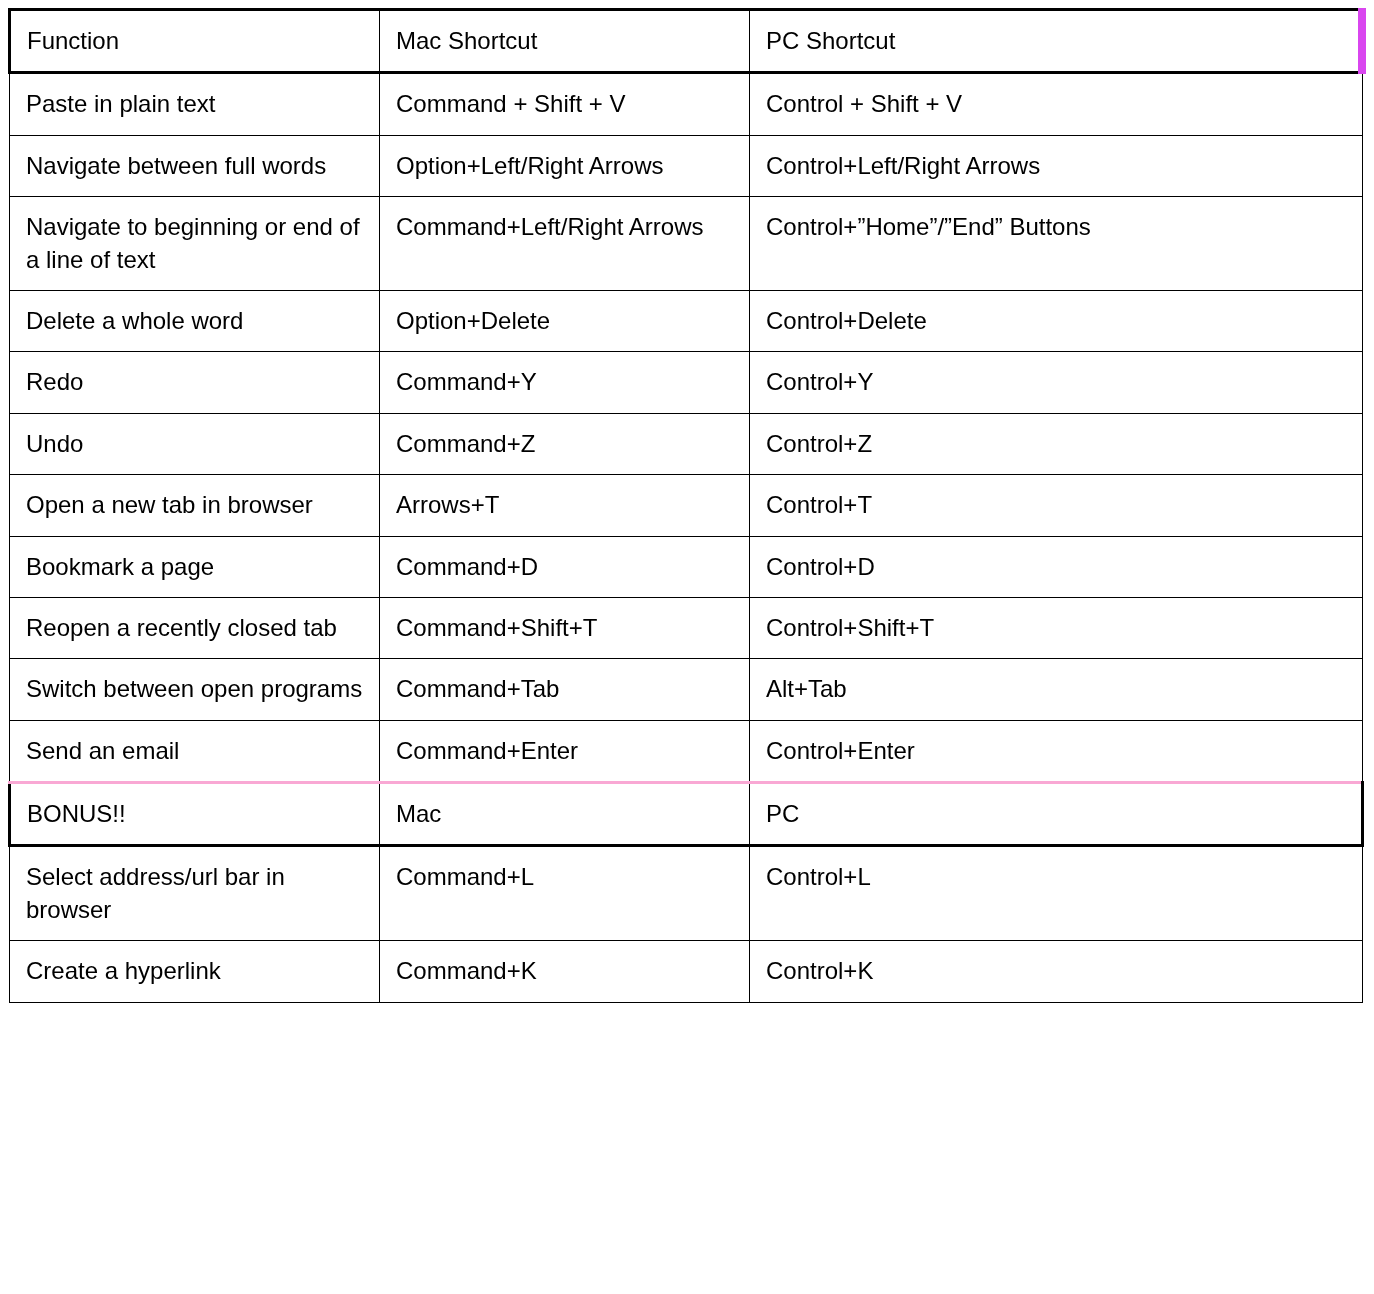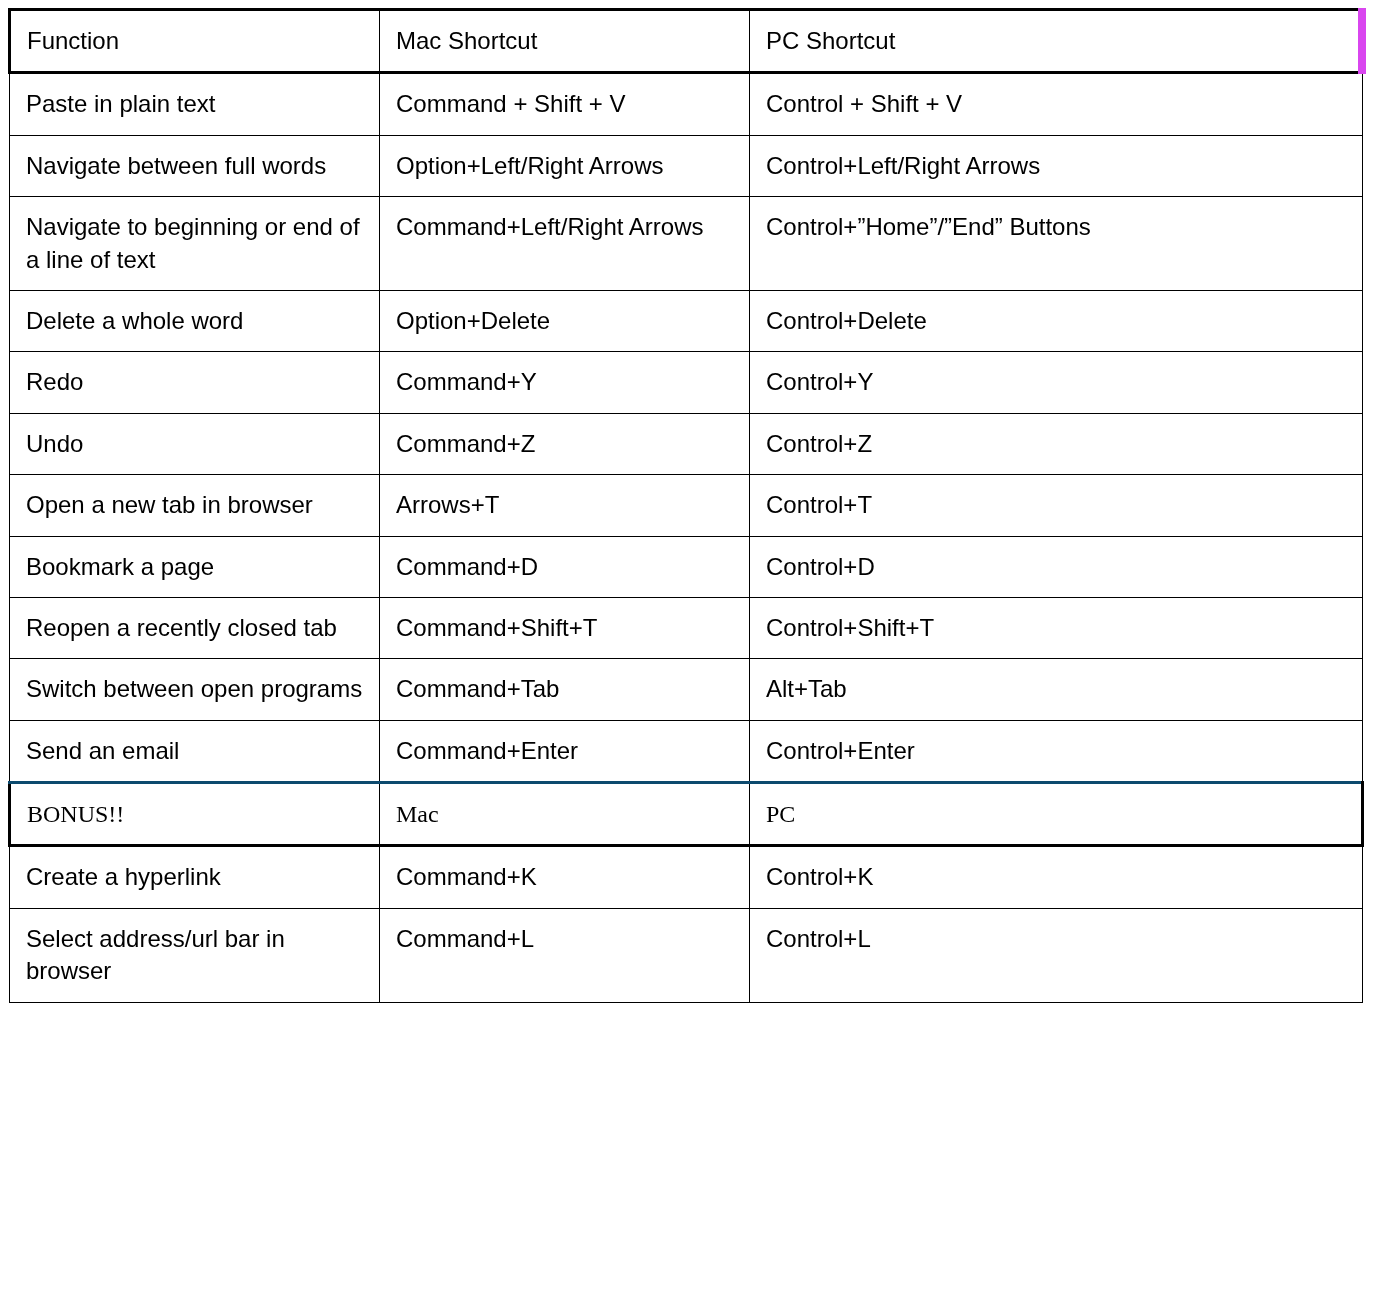--- a/index.html
+++ b/index.html
@@ -28,23 +28,22 @@
       line-height: 1.35;
     }
     tr.header-row th {
       font-weight: normal;
       border-top: 3px solid #000;
       border-bottom: 3px solid #000;
     }
     tr.header-row th:first-child { border-left: 3px solid #000; }
     tr.header-row th:last-child  { border-right: 8px solid #d946ef; }
     tr.bonus-row td {
-      border-top: 3px solid #0c4a6e;
+      border-top: 3px solid #f9a8d4;
       border-bottom: 3px solid #000;
-      font-family: Liberation Serif, serif;
     }
     tr.bonus-row td:first-child { border-left: 3px solid #000; }
     tr.bonus-row td:last-child  { border-right: 3px solid #000; }
   </style>
 </head>
 <body>
 
 <table>
   <colgroup>
     <col class="col-func">
@@ -114,23 +113,23 @@
       <td>Control+Enter</td>
     </tr>
 
     <tr class="bonus-row">
       <td>BONUS!!</td>
       <td>Mac</td>
       <td>PC</td>
     </tr>
 
     <tr>
+      <td>Select address/url bar in browser</td>
+      <td>Command+L</td>
+      <td>Control+L</td>
+    </tr>
+    <tr>
       <td>Create a hyperlink</td>
       <td>Command+K</td>
       <td>Control+K</td>
-    </tr>
-    <tr>
-      <td>Select address/url bar in browser</td>
-      <td>Command+L</td>
-      <td>Control+L</td>
     </tr>
   </tbody>
 </table>
 
 </body></html>

